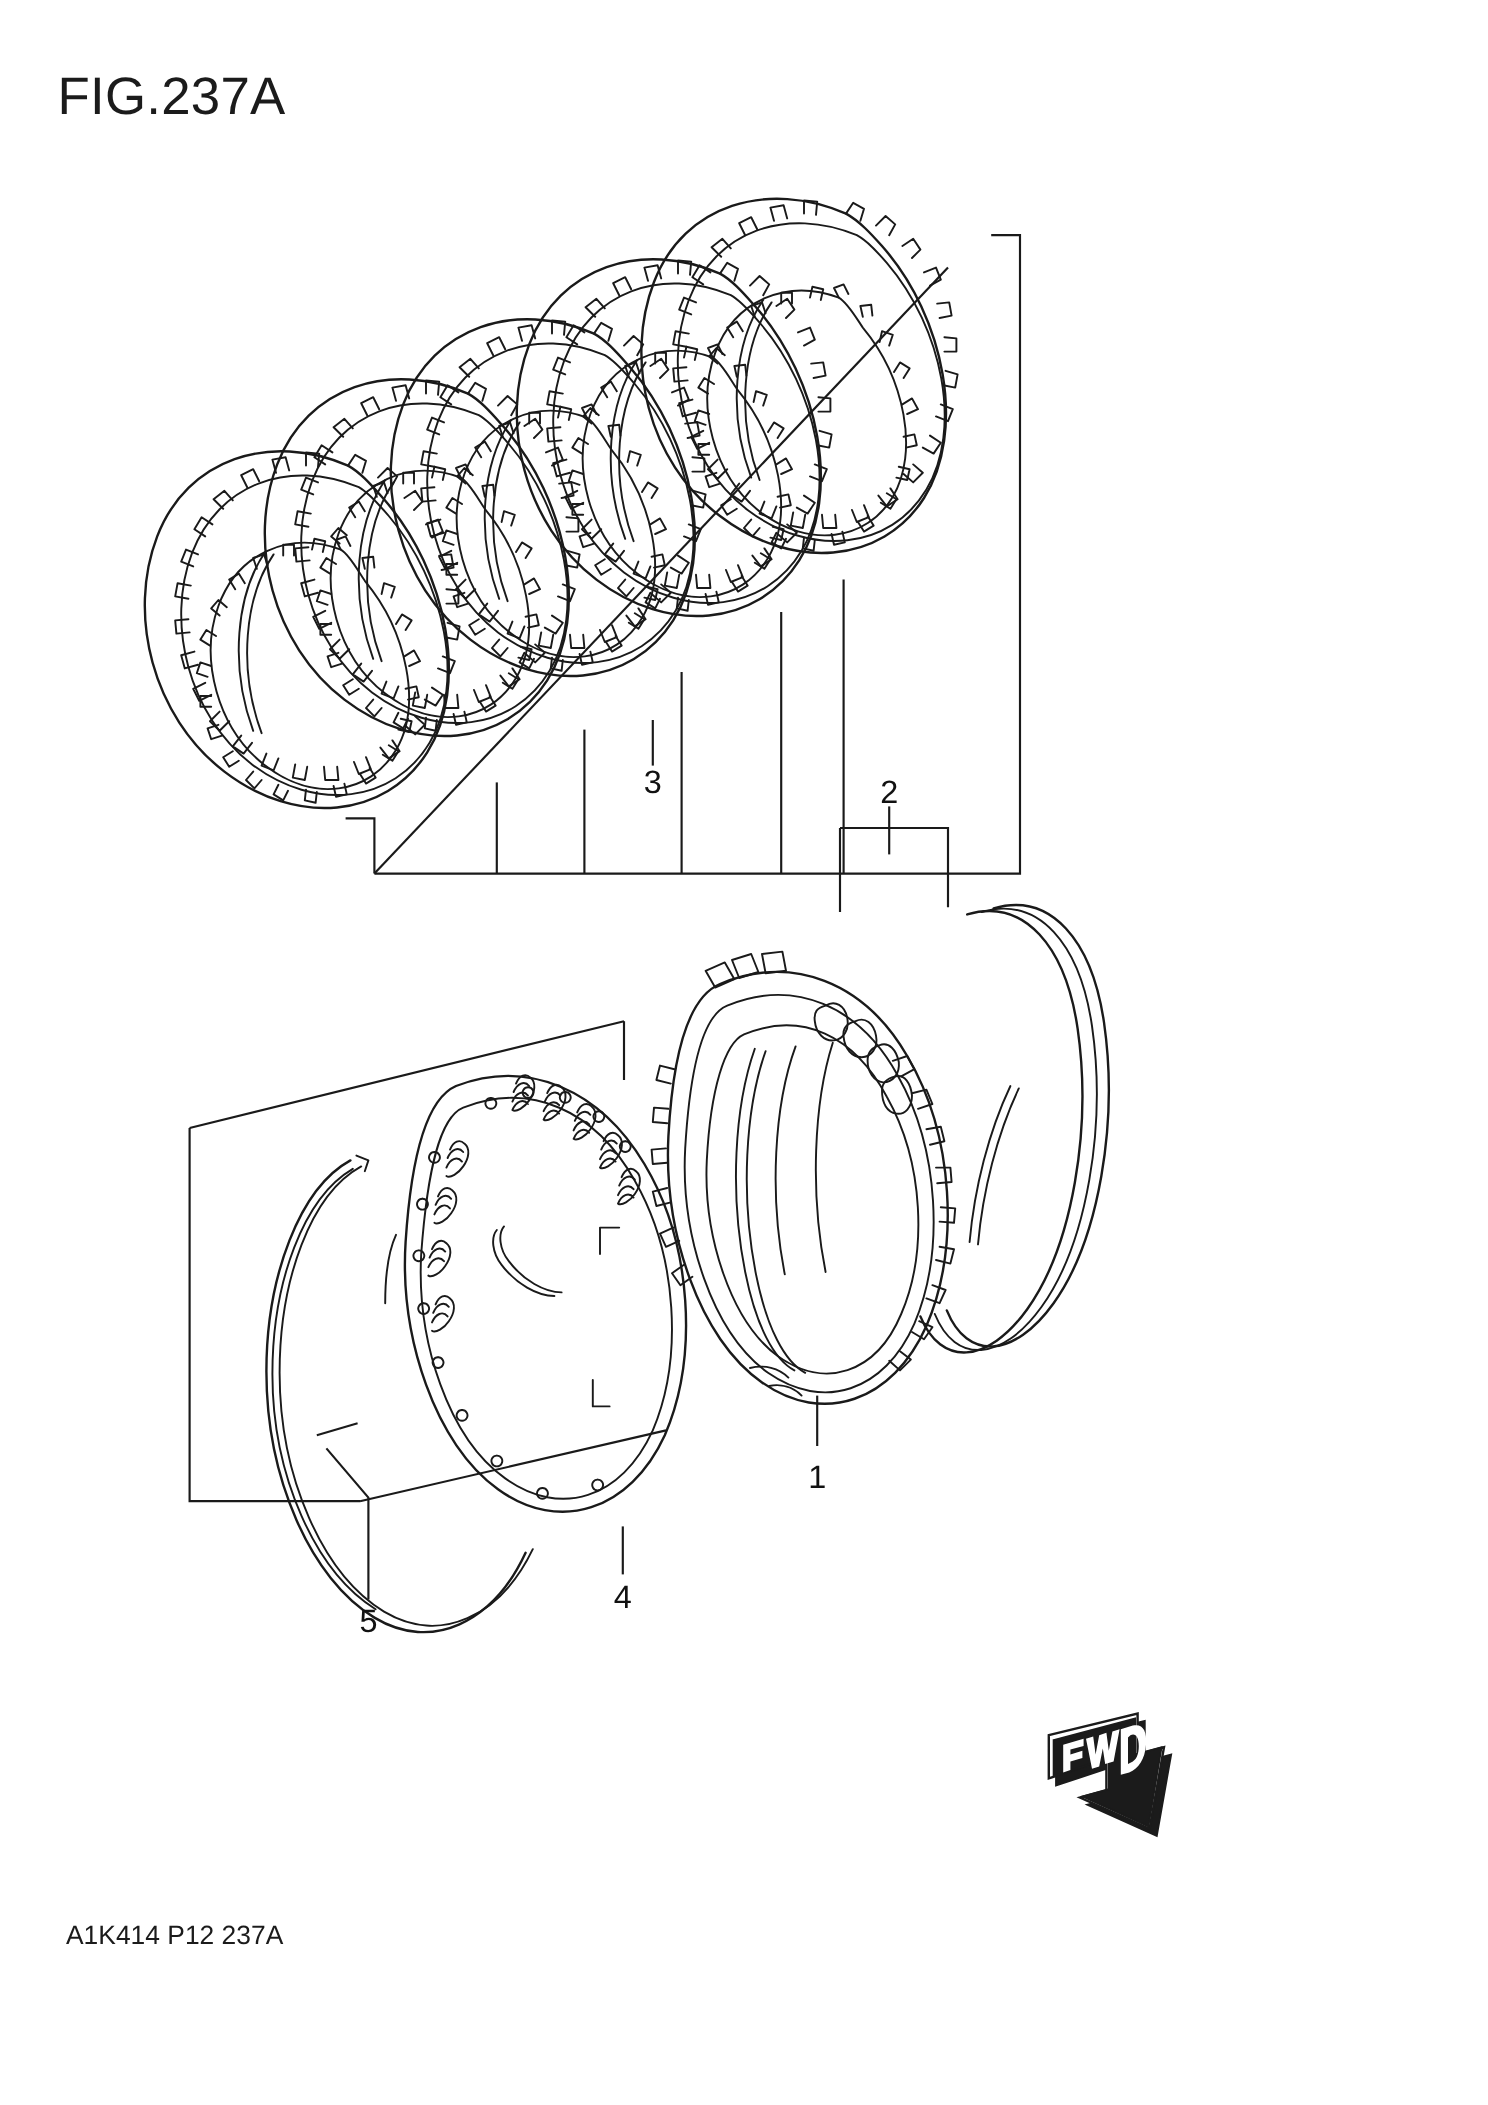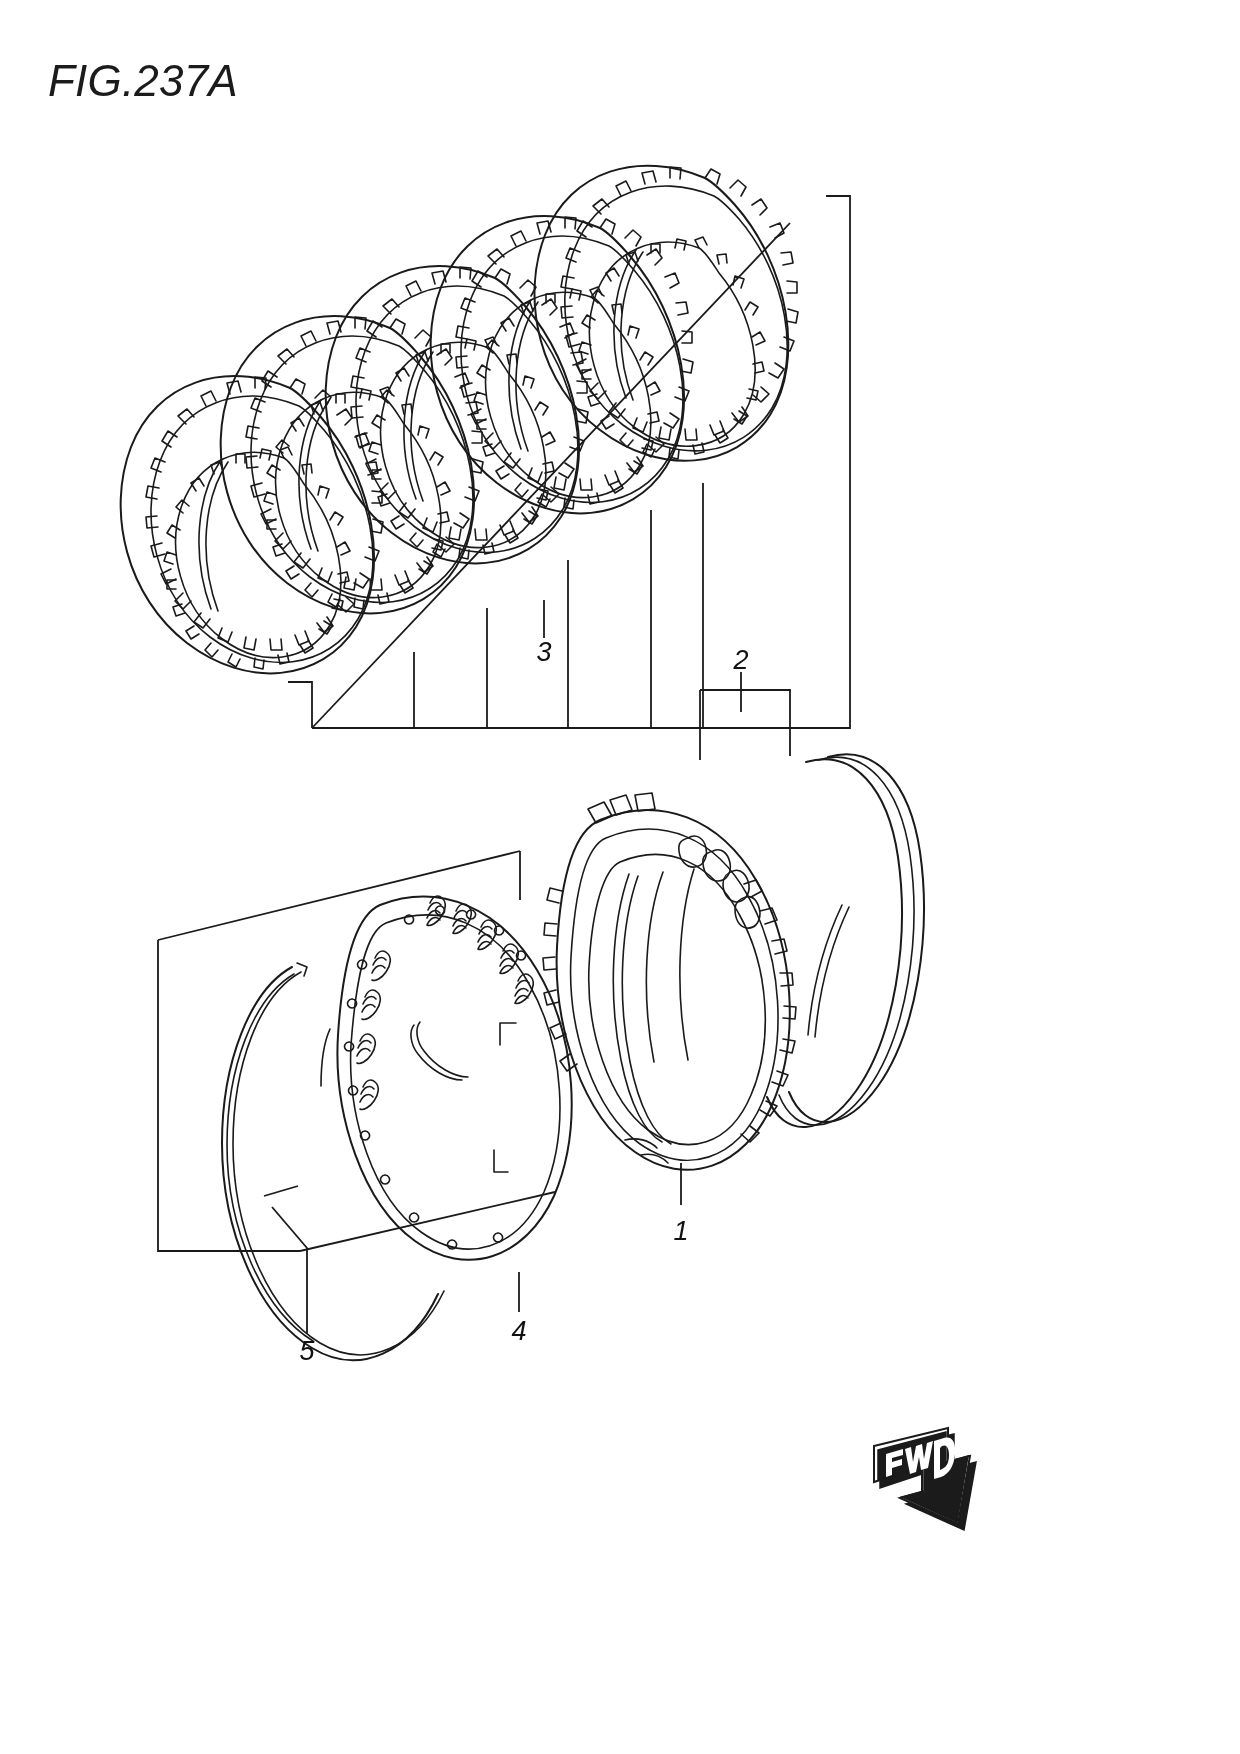--- a/index.html
+++ b/index.html
@@ -11,21 +11,20 @@
   body {
     font-family: "Liberation Sans", sans-serif;
     color: #1a1a1a;
   }
   #page {
     position: relative;
     width: 1240px;
     height: 1754px;
     background: #ffffff;
     overflow: hidden;
-    font-style: italic;
   }
   #fig-title {
     position: absolute;
     left: 48px;
     top: 56px;
     font-size: 44px;
     font-weight: 400;
     letter-spacing: 0.2px;
     color: #1b1b1b;
     white-space: nowrap;
@@ -388,15 +387,16 @@
         <path class="fwd-letter" d="M14 38 L 14 22 L 31 17 L 31 23 L 20 26 L 20 30 L 30 27 L 30 33 L 20 36 L 20 43 L 14 45 Z"></path>
         <path class="fwd-letter" d="M33 17 L 39 15 L 41 30 L 44 14 L 50 12 L 52 27 L 55 11 L 61 9 L 56 36 L 49 38 L 47 25 L 44 40 L 38 42 Z"></path>
         <path class="fwd-letter" d="M62 9 L 72 6 C 80 4, 84 10, 83 22 C 82 34, 77 42, 69 45 L 62 47 Z
                  M68 16 L 68 38 L 70 37 C 75 35, 77 30, 77 23 C 77 15, 74 12, 70 14 Z"></path>
       </g>
     </g>
 
   </svg>
 
   <div id="footer-block">
+    <span class="f-line">A1K414 P12 237A</span>
   </div>
 
 </div>
 
 </body></html>

